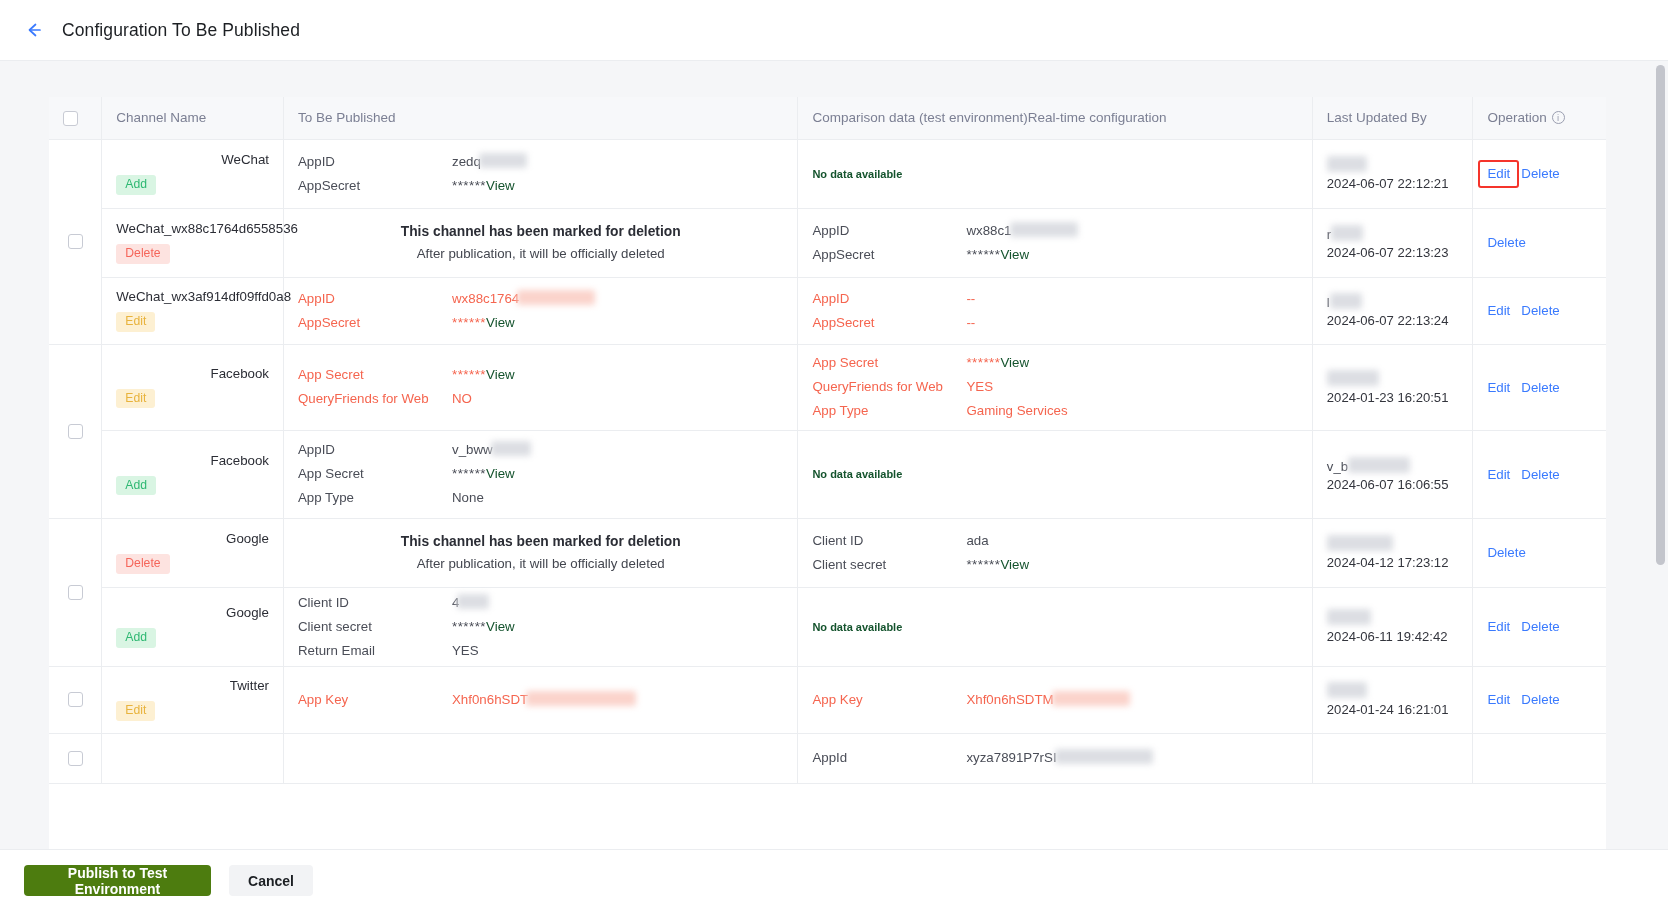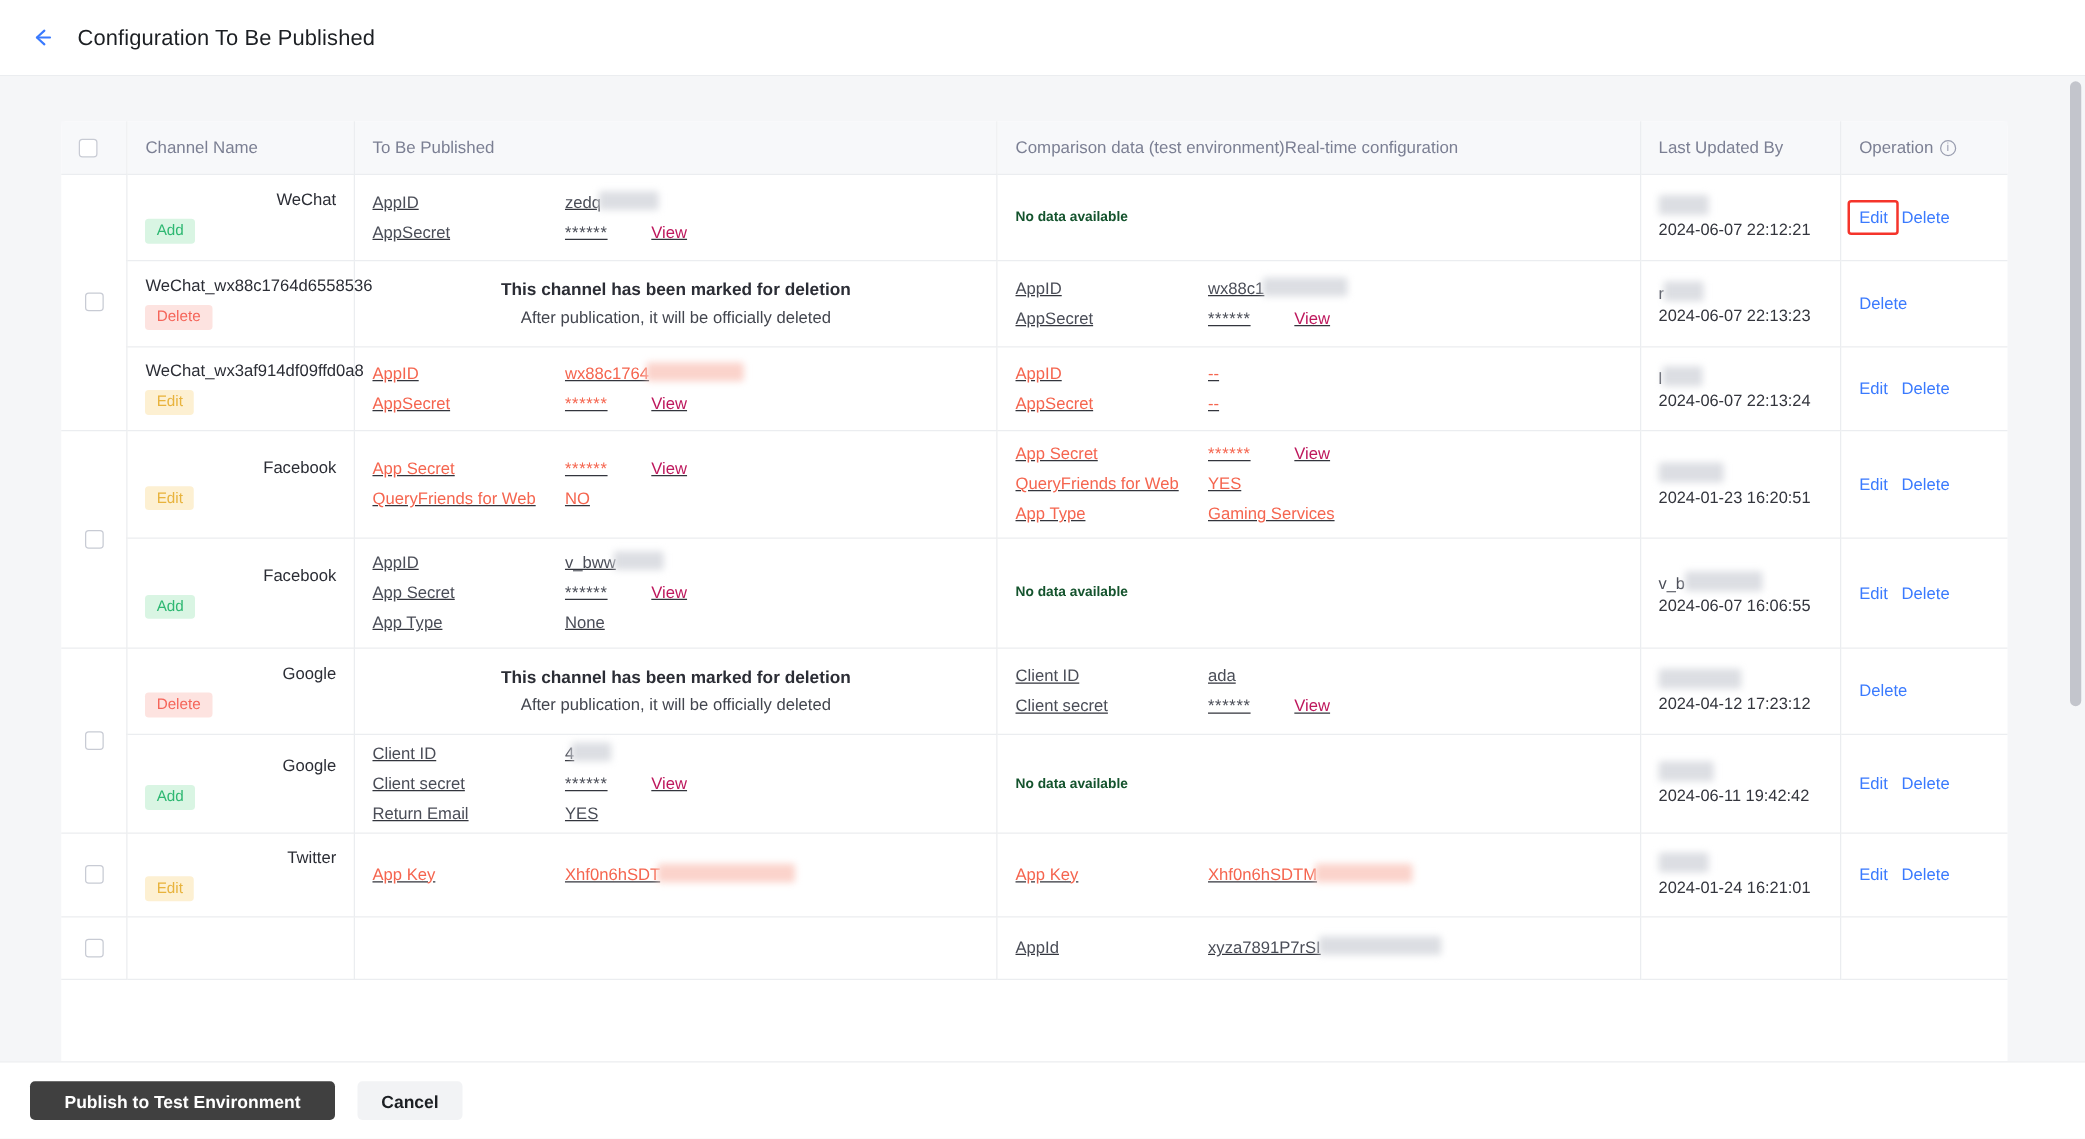--- a/index.html
+++ b/index.html
@@ -114,30 +114,29 @@
   .tag-delete { background: #fde3e0; color: #f5655a; }
   .tag-edit   { background: #fdf0d2; color: #e8b33d; }
 
   
   .kv { display: block; }
   .kv-row {
     display: flex;
     align-items: baseline;
     line-height: 20px;
     margin: 0 0 4px 0;
-    text-decoration: underline;
   }
   .kv-row:last-child { margin-bottom: 0; }
   .kv-k { width: 154px; flex: none; font-size: 13.3px; }
   .kv-v { font-size: 13.3px; position: relative; white-space: nowrap; text-align: center; }
   .kv.red .kv-k, .kv.red .kv-v { color: #f5654f; }
   .kv.grey .kv-k { color: #4a4d57; }
   .kv.grey .kv-v { color: #4a4d57; }
 
-  .linkblue { color: #be185d; cursor: pointer; margin-left: 35px; }
+  .linkblue { color: #14532d; cursor: pointer; }
   .stars { letter-spacing: .5px; }
 
   
   .blur {
     display: inline-block;
     height: 15px;
     vertical-align: -2px;
     border-radius: 2px;
     background: #dcdee3;
     filter: blur(3px);
@@ -186,21 +185,21 @@
     z-index: 5;
   }
   .btn {
     border: none; border-radius: 4px;
     font-family: "Liberation Sans", sans-serif;
     font-size: 14px; font-weight: bold;
     cursor: pointer;
     height: 31px;
     display: inline-flex; align-items: center; justify-content: center;
   }
-  .btn-primary { background: #404040; color: #ffffff; width: 244px; }
+  .btn-primary { background: #4d7c0f; color: #ffffff; width: 187px; }
   .btn-ghost   { background: #f2f3f5; color: #1c1f23; width: 84px; }
 
   
   .vscroll-track {
     position: absolute; top: 61px; right: 3px; width: 9px; bottom: 62px;
     background: transparent;
   }
   .vscroll-thumb {
     position: absolute; top: 4px; left: 0; width: 9px; height: 500px;
     background: #c3c5cc; border-radius: 5px;

